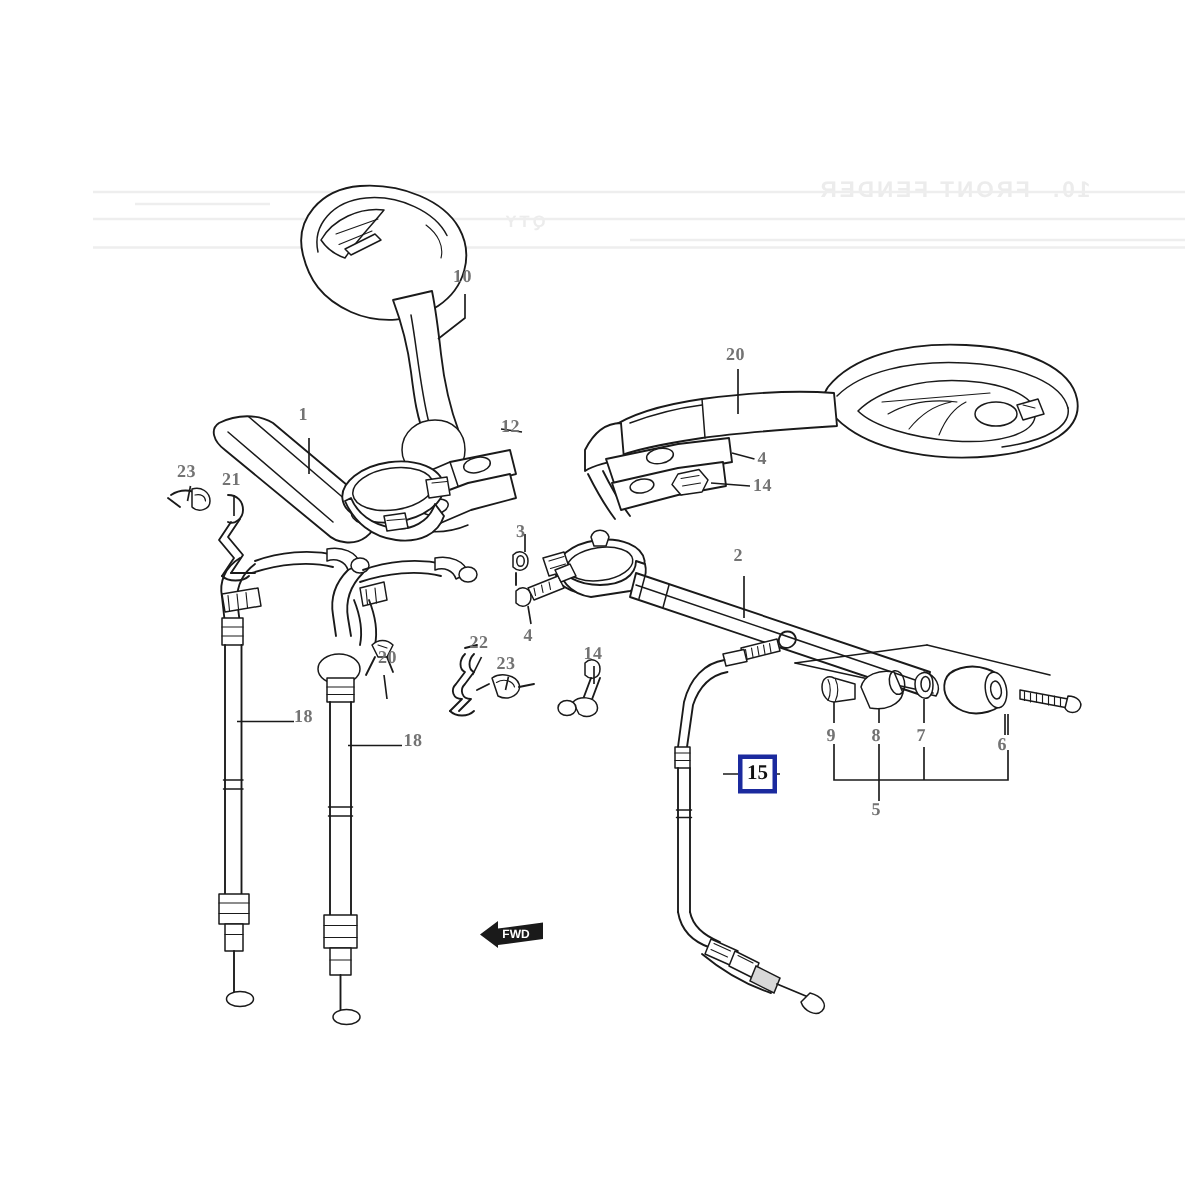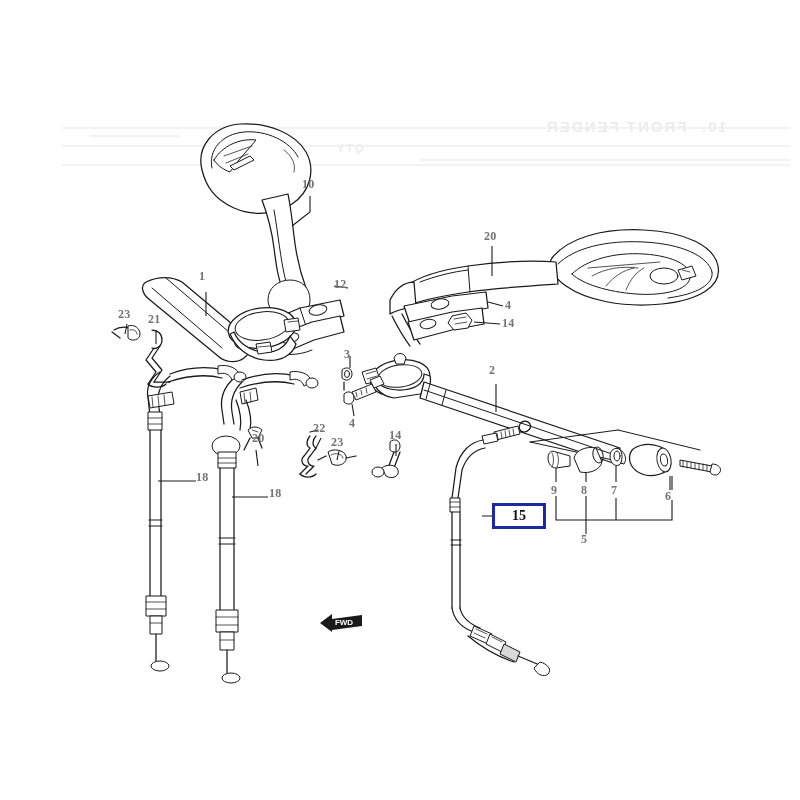--- a/index.html
+++ b/index.html
@@ -501,15 +501,15 @@
   <div class="callout" style="left:502px; top:317px;">14</div>
   <div class="callout" style="left:389px; top:429px;">14</div>
   <div class="callout" style="left:196px; top:471px;">18</div>
   <div class="callout" style="left:269px; top:487px;">18</div>
   <div class="callout" style="left:252px; top:432px;">20</div>
   <div class="callout" style="left:148px; top:313px;">21</div>
   <div class="callout" style="left:313px; top:422px;">22</div>
   <div class="callout" style="left:118px; top:308px;">23</div>
   <div class="callout" style="left:331px; top:436px;">23</div>
 
-  <div class="highlight-box" style="left:492px; top:503px; width:54px; height:26px;">15</div>
+  <div class="highlight-box" style="left:492px; top:503px; width:26px; height:26px;">15</div>
 
 </div>
 
 </body></html>

